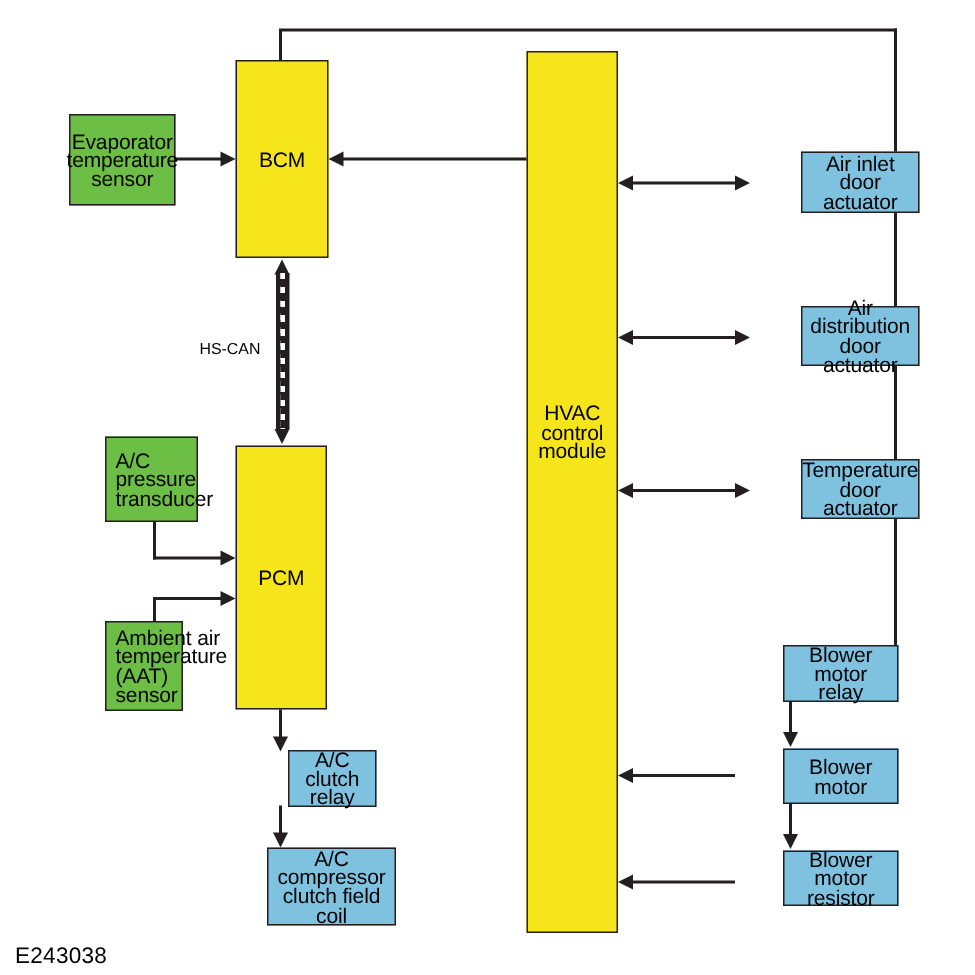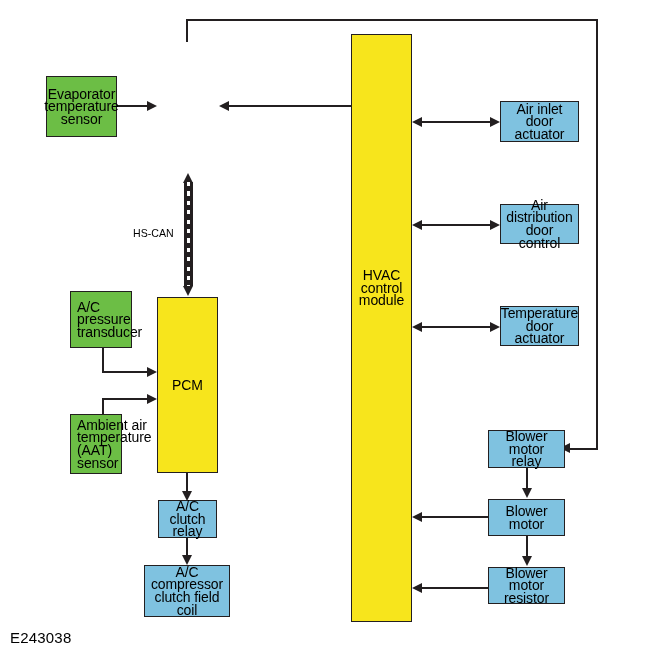--- a/index.html
+++ b/index.html
@@ -31,21 +31,21 @@
     color: #000000;
     letter-spacing: -0.1px;
   }
   .node .node-label {
     display: block;
     white-space: pre-line;
     padding: 0 3px;
   }
   .node.green  { background: #6cbe45; }
   .node.yellow { background: #f7e51c; }
-  .node.blue   { background: #7fc2e0; }
+  .node.blue   { background: #7fc2e0; margin-left: 34px; }
 
   
   .node.align-left { justify-content: flex-start; text-align: left; }
   .node.align-left .node-label { padding-left: 6px; }
 
   
   .ln {
     position: absolute;
     background: #231f20;
   }
@@ -180,20 +180,23 @@
 
   <div class="ln h" style="left:420px; top:586.8px; width:70px;"></div>
   <div class="arrow left" style="left:412px; top:582.6px;"></div>
 
   <div class="node green" style="left:46px; top:76px; width:71px; height:61px;">
     <span class="node-label">Evaporator
 temperature
 sensor</span>
   </div>
 
+  <div class="node yellow" style="left:157px; top:40px; width:62px; height:132px;">
+    <span class="node-label">BCM</span>
+  </div>
 
   <div class="node green align-left" style="left:70px; top:291px; width:62px; height:57px;">
     <span class="node-label">A/C
 pressure
 transducer</span>
   </div>
 
   <div class="node green align-left" style="left:70px; top:414px; width:52px; height:60px;">
     <span class="node-label">Ambient air
 temperature
@@ -222,21 +225,21 @@
 clutch field coil</span>
   </div>
 
   <div class="node blue" style="left:500px; top:101px; width:79px; height:41px;">
     <span class="node-label">Air inlet door
 actuator</span>
   </div>
 
   <div class="node blue" style="left:500px; top:204px; width:79px; height:40px;">
     <span class="node-label">Air distribution
-door control</span>
+door actuator</span>
   </div>
 
   <div class="node blue" style="left:500px; top:306px; width:79px; height:40px;">
     <span class="node-label">Temperature
 door actuator</span>
   </div>
 
   <div class="node blue" style="left:488px; top:430px; width:77px; height:38px;">
     <span class="node-label">Blower motor
 relay</span>

